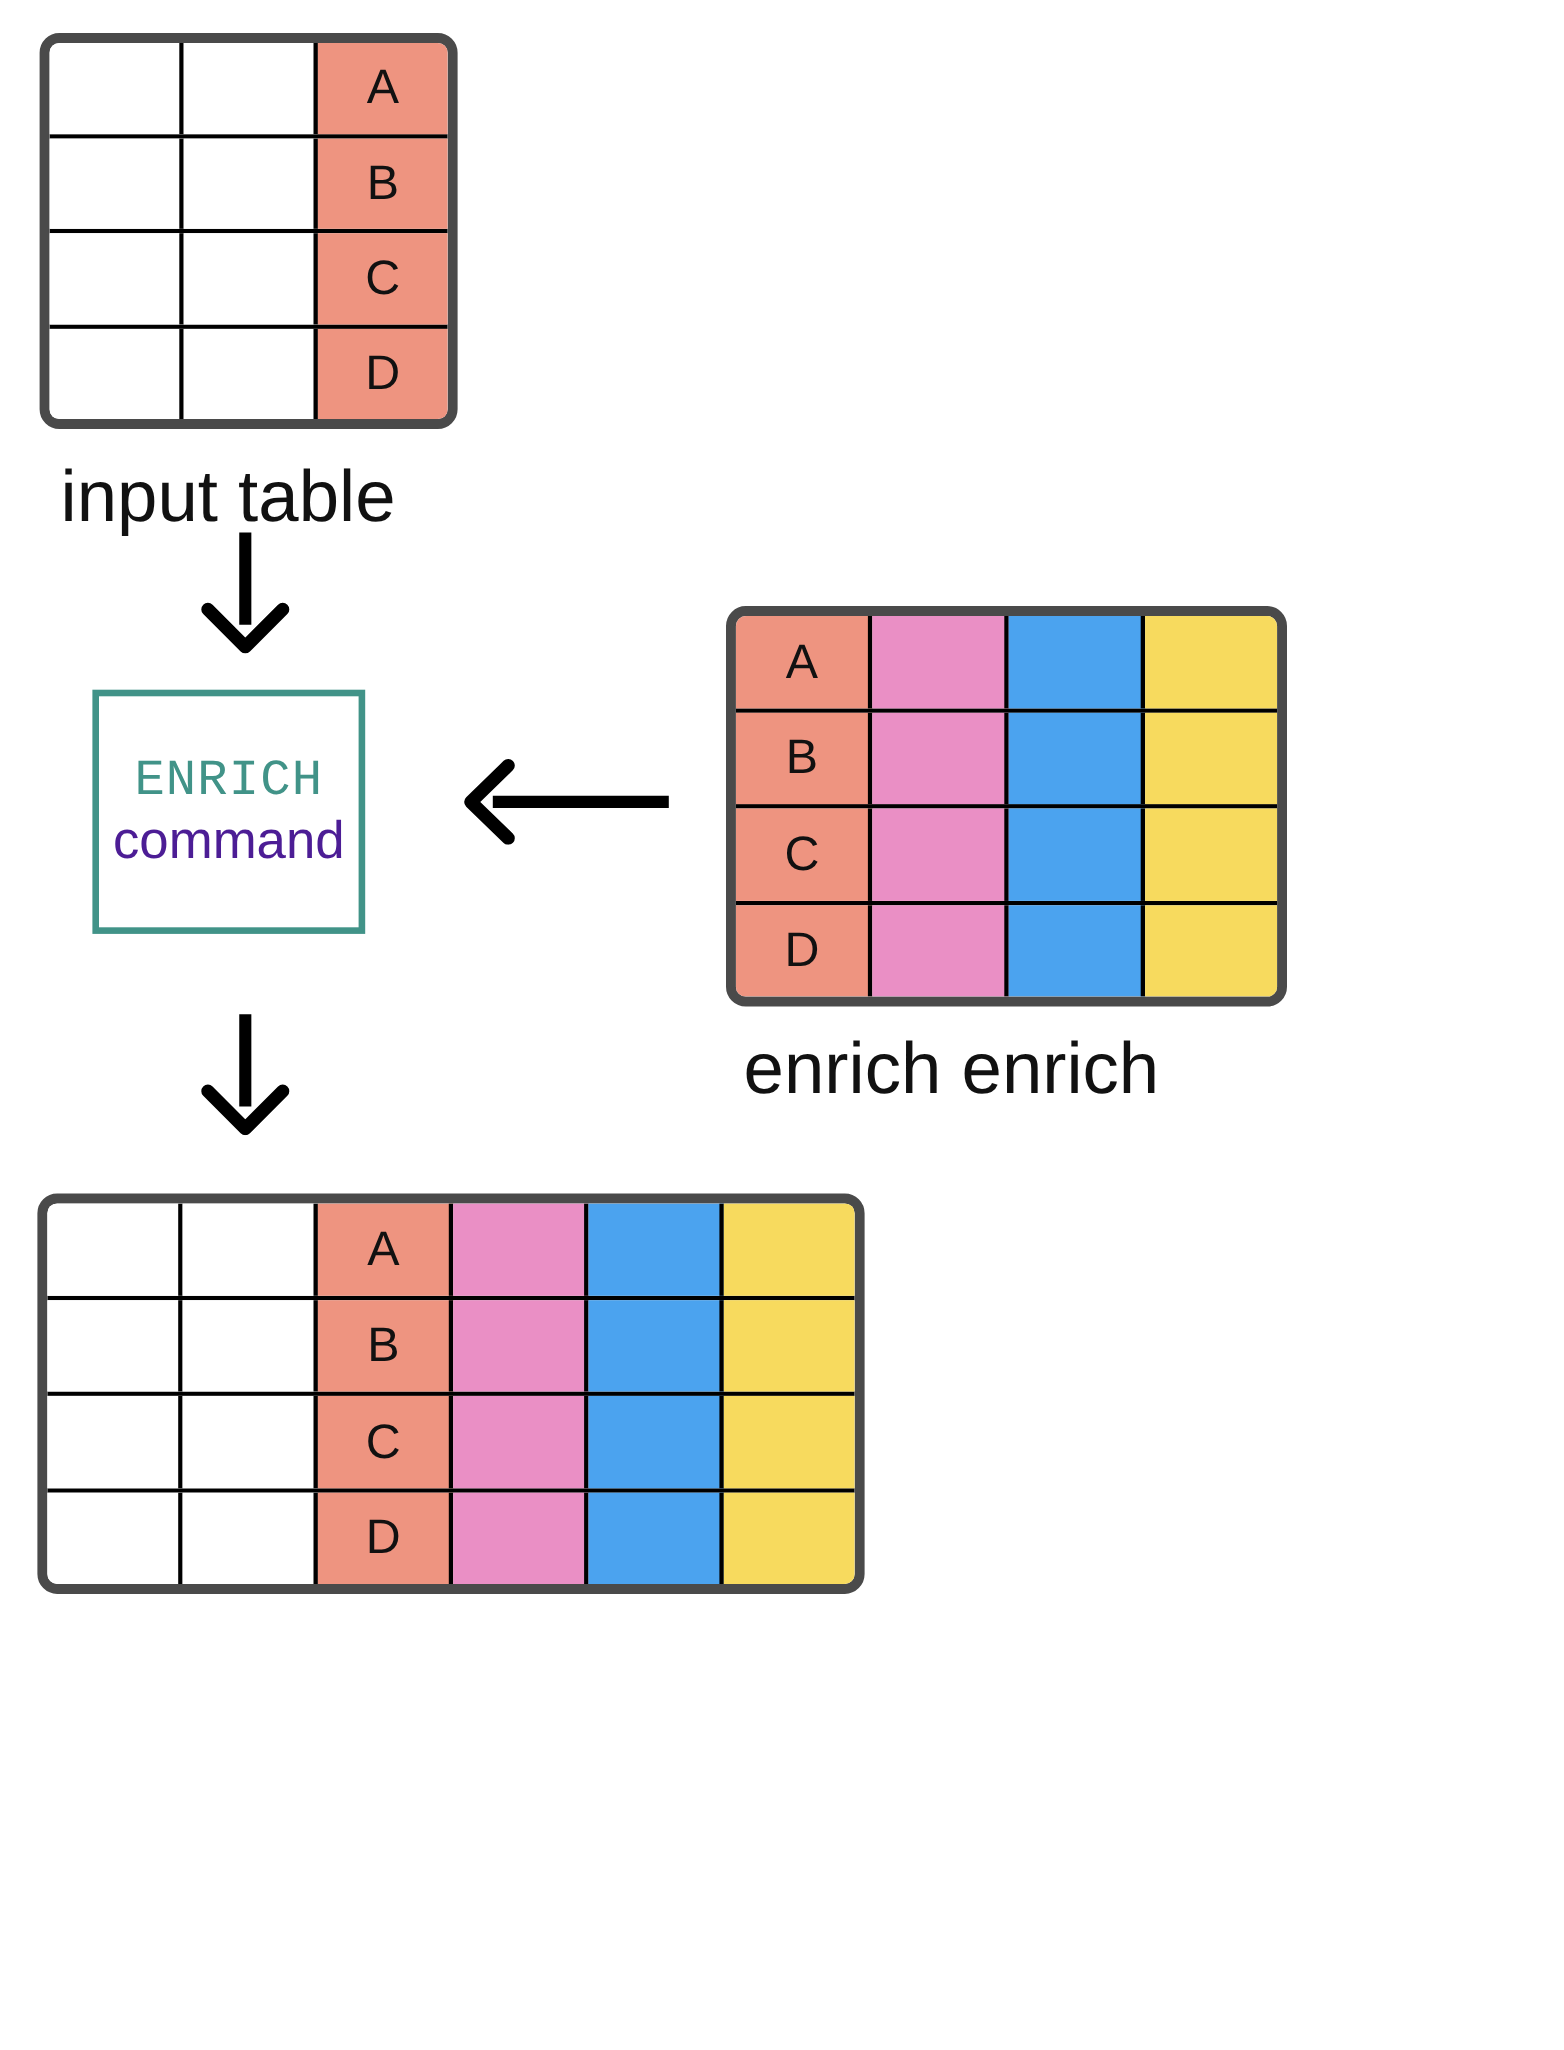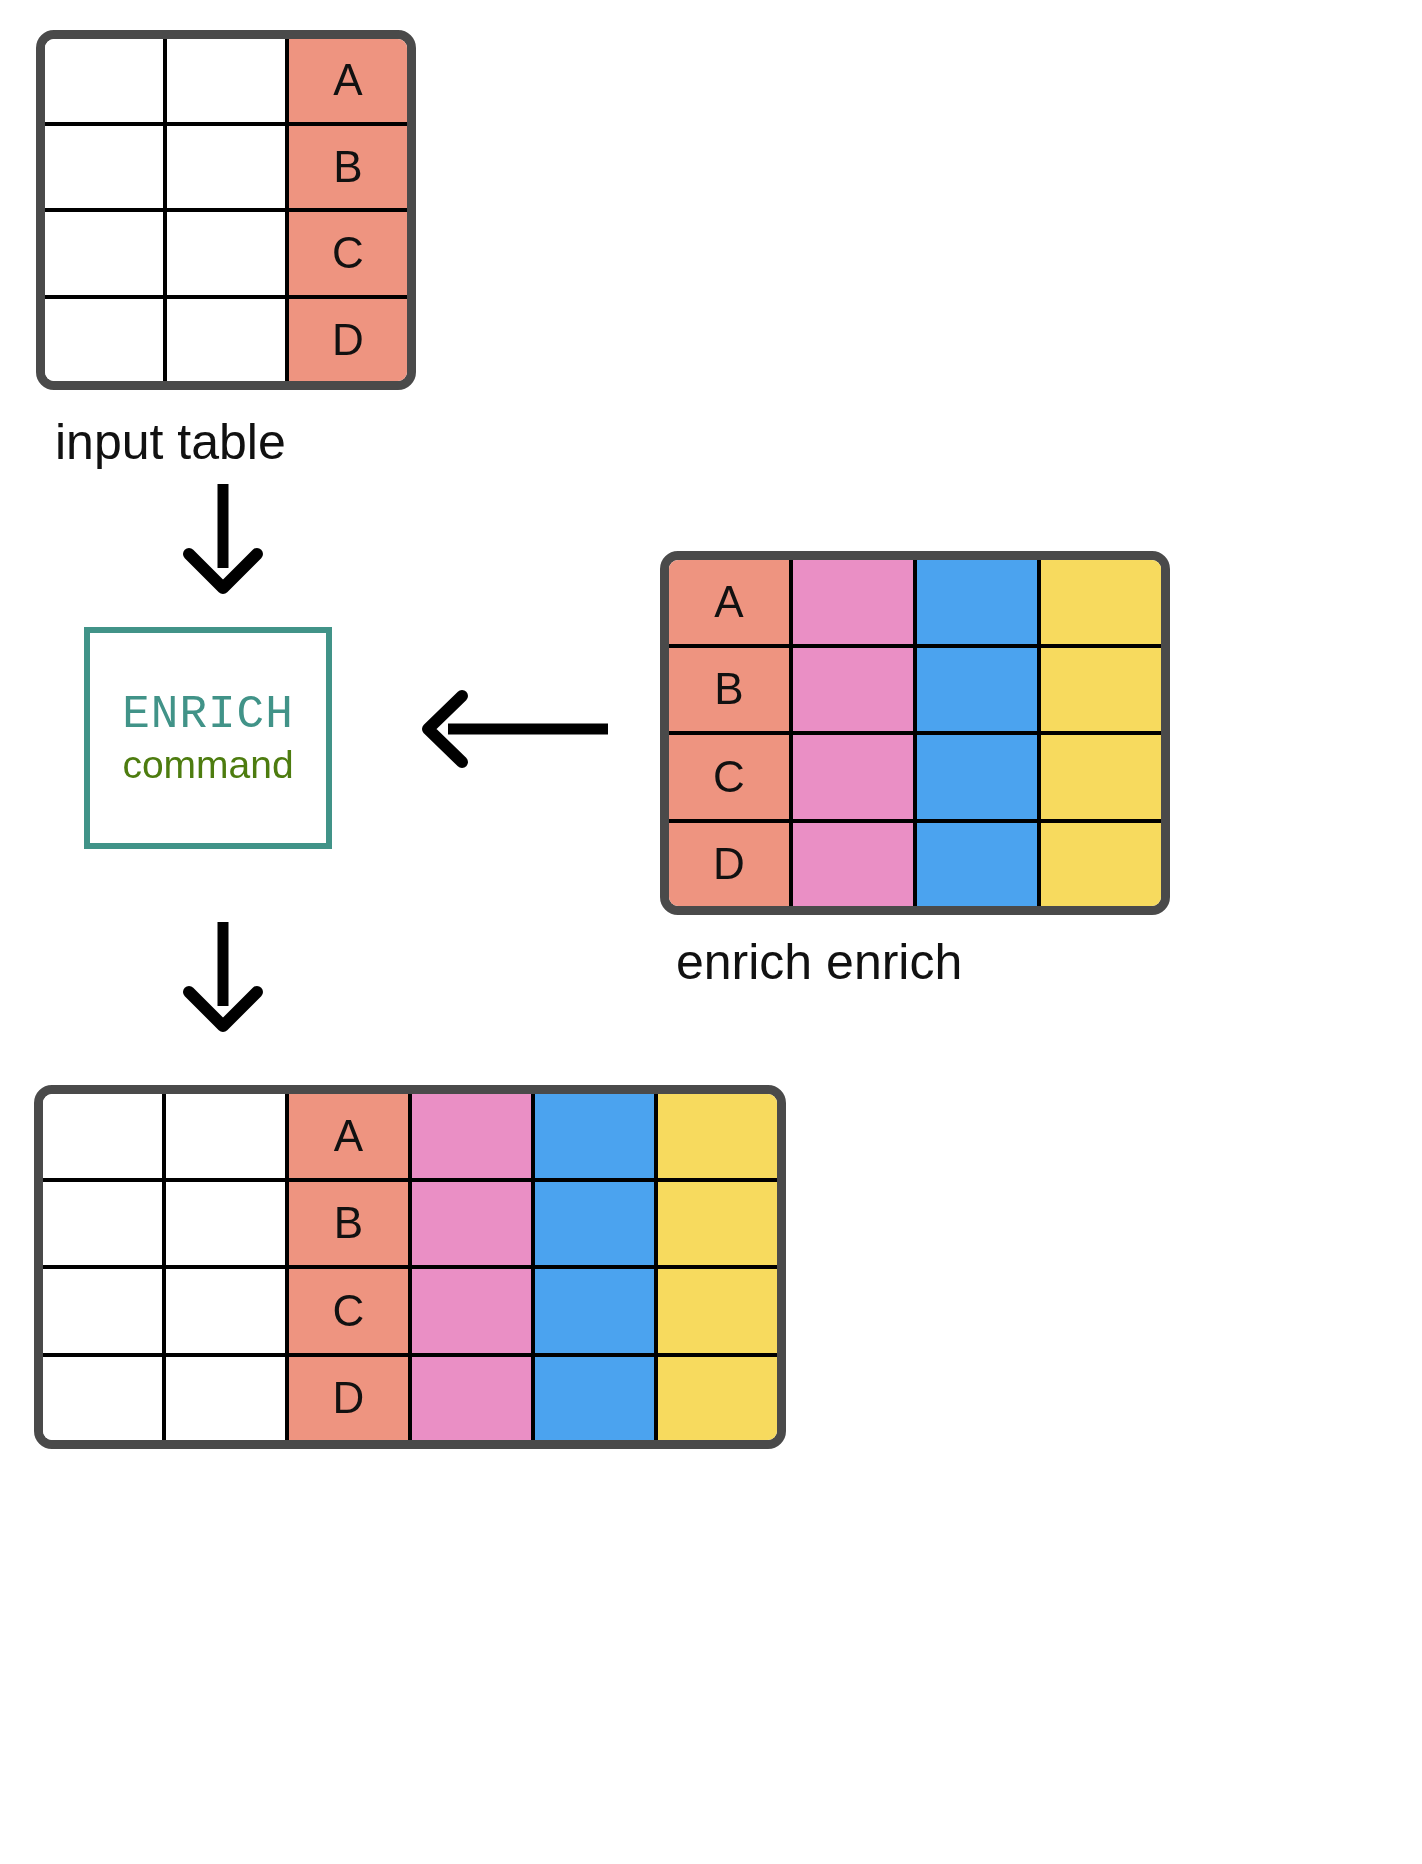--- a/index.html
+++ b/index.html
@@ -70,21 +70,21 @@
   
   .c-white  { background: #ffffff; }
   .c-salmon { background: #ee9480; }
   .c-pink   { background: #ea8fc5; }
   .c-blue   { background: #4ba3ef; }
   .c-yellow { background: #f7da5e; }
 
   
   .caption {
     position: absolute;
-    font-size: 50px;
+    font-size: 66px;
     color: #111111;
     white-space: nowrap;
     font-family: "Liberation Sans", sans-serif;
   }
   #caption-input  { left: 55px;  top: 413px; }
   #caption-enrich { left: 676px; top: 933px; }
   #caption-output { left: 54px;  top: 1490px; }
 
   
   #enrich-box {
@@ -99,22 +99,22 @@
     justify-content: center;
   }
   #enrich-box .cmd-word {
     color: #419388;
     font-size: 46px;
     line-height: 1.18;
     font-family: "Liberation Mono", monospace;
     letter-spacing: 1px;
   }
   #enrich-box .cmd-word2 {
-    color: #4d7c0f;
-    font-size: 39px;
+    color: #4c1d95;
+    font-size: 48px;
     line-height: 1.18;
     font-family: "Liberation Sans", sans-serif;
   }
 
   
   .arrow { position: absolute; }
   #arrow-input-to-enrich { left: 178px; top: 482px; }
   #arrow-enrich-to-output { left: 178px; top: 920px; }
   #arrow-index-to-enrich { left: 420px; top: 690px; }
 </style>

